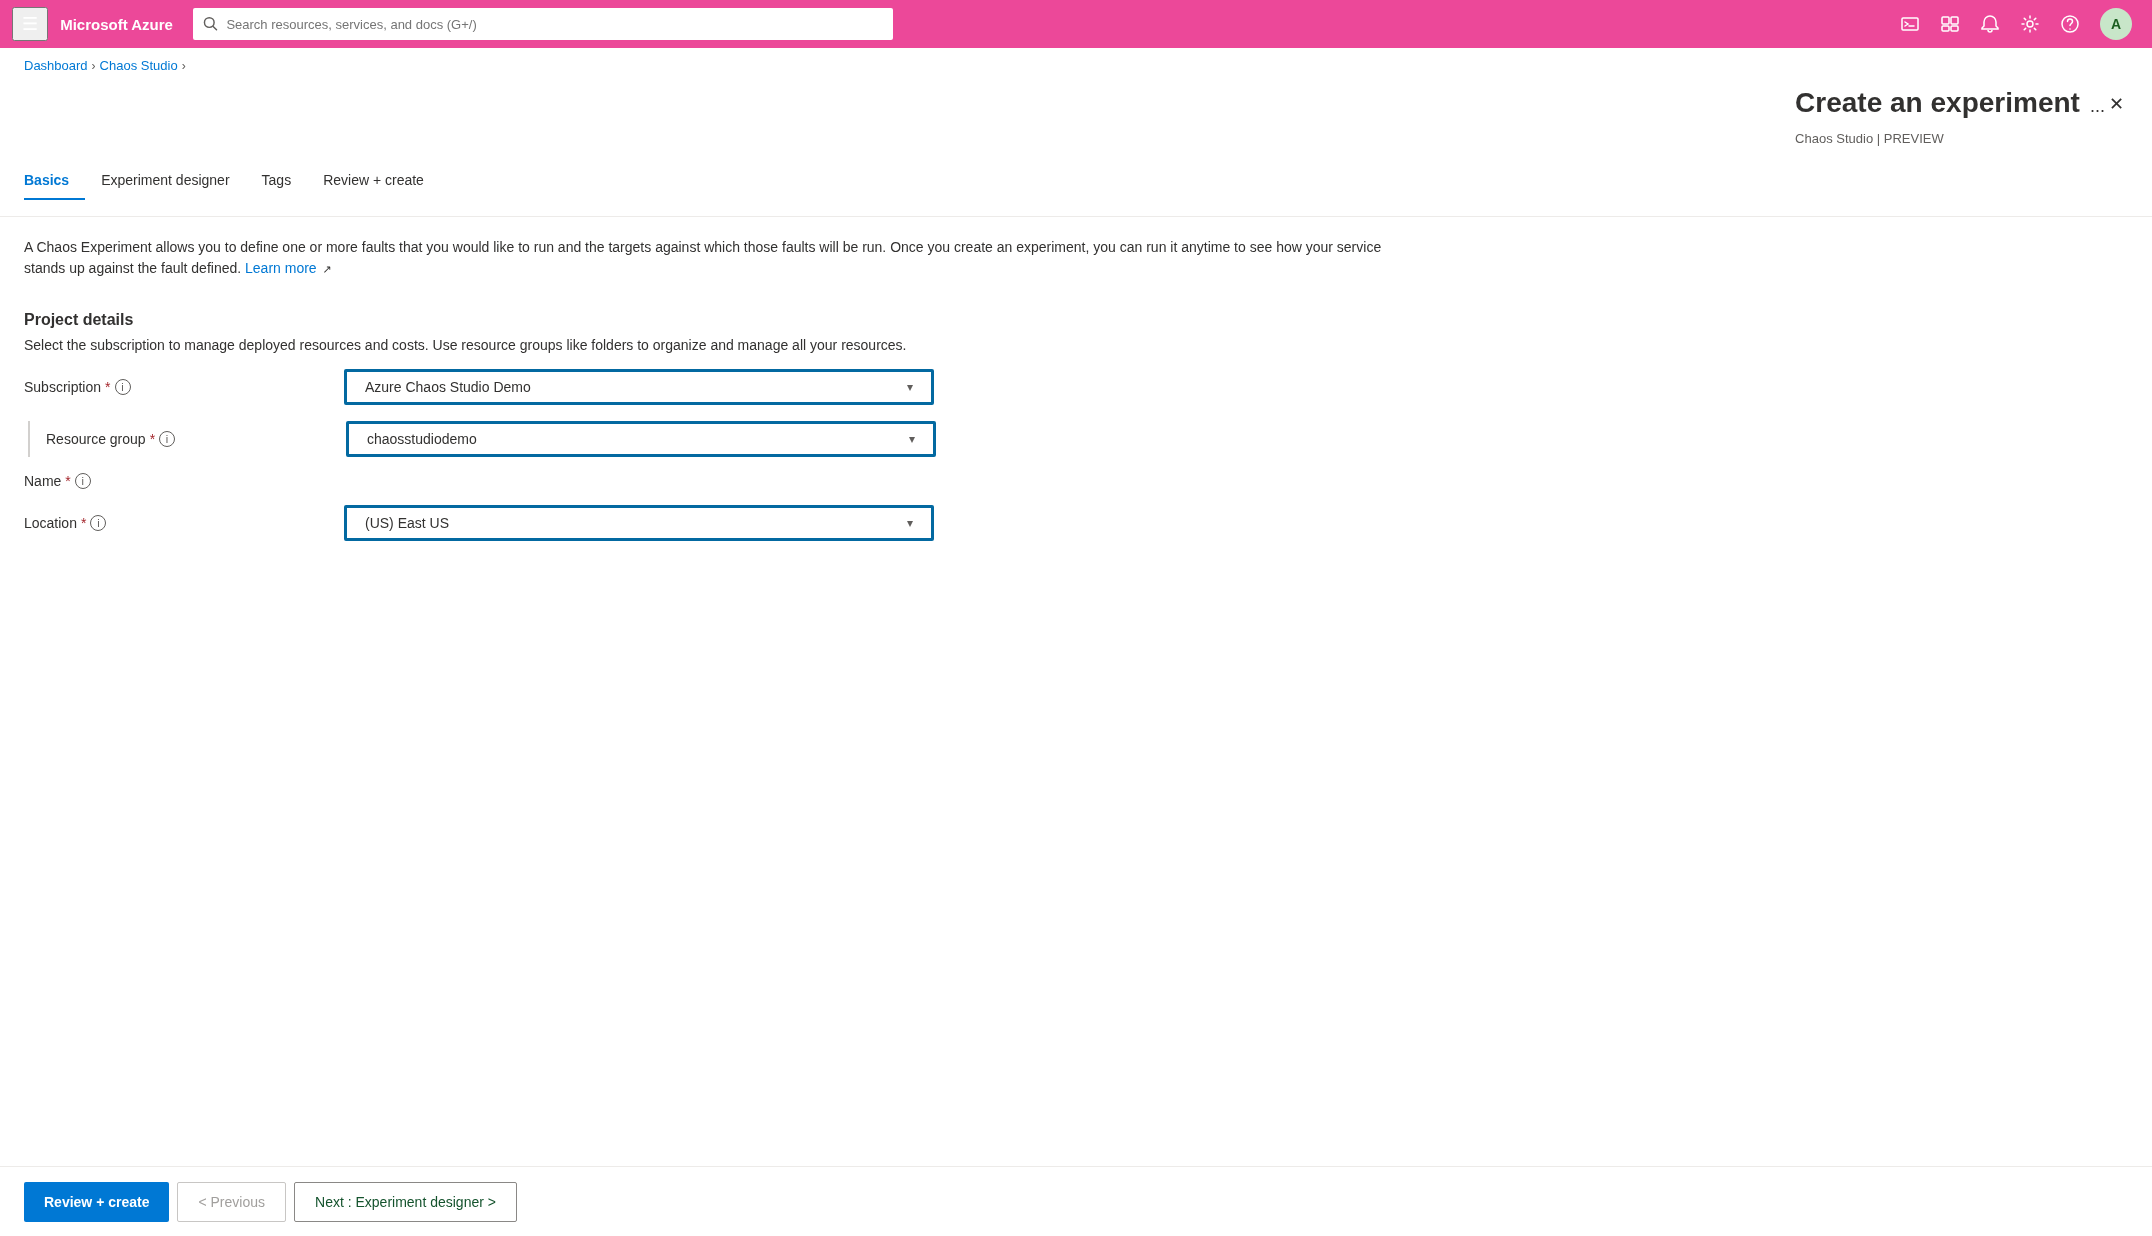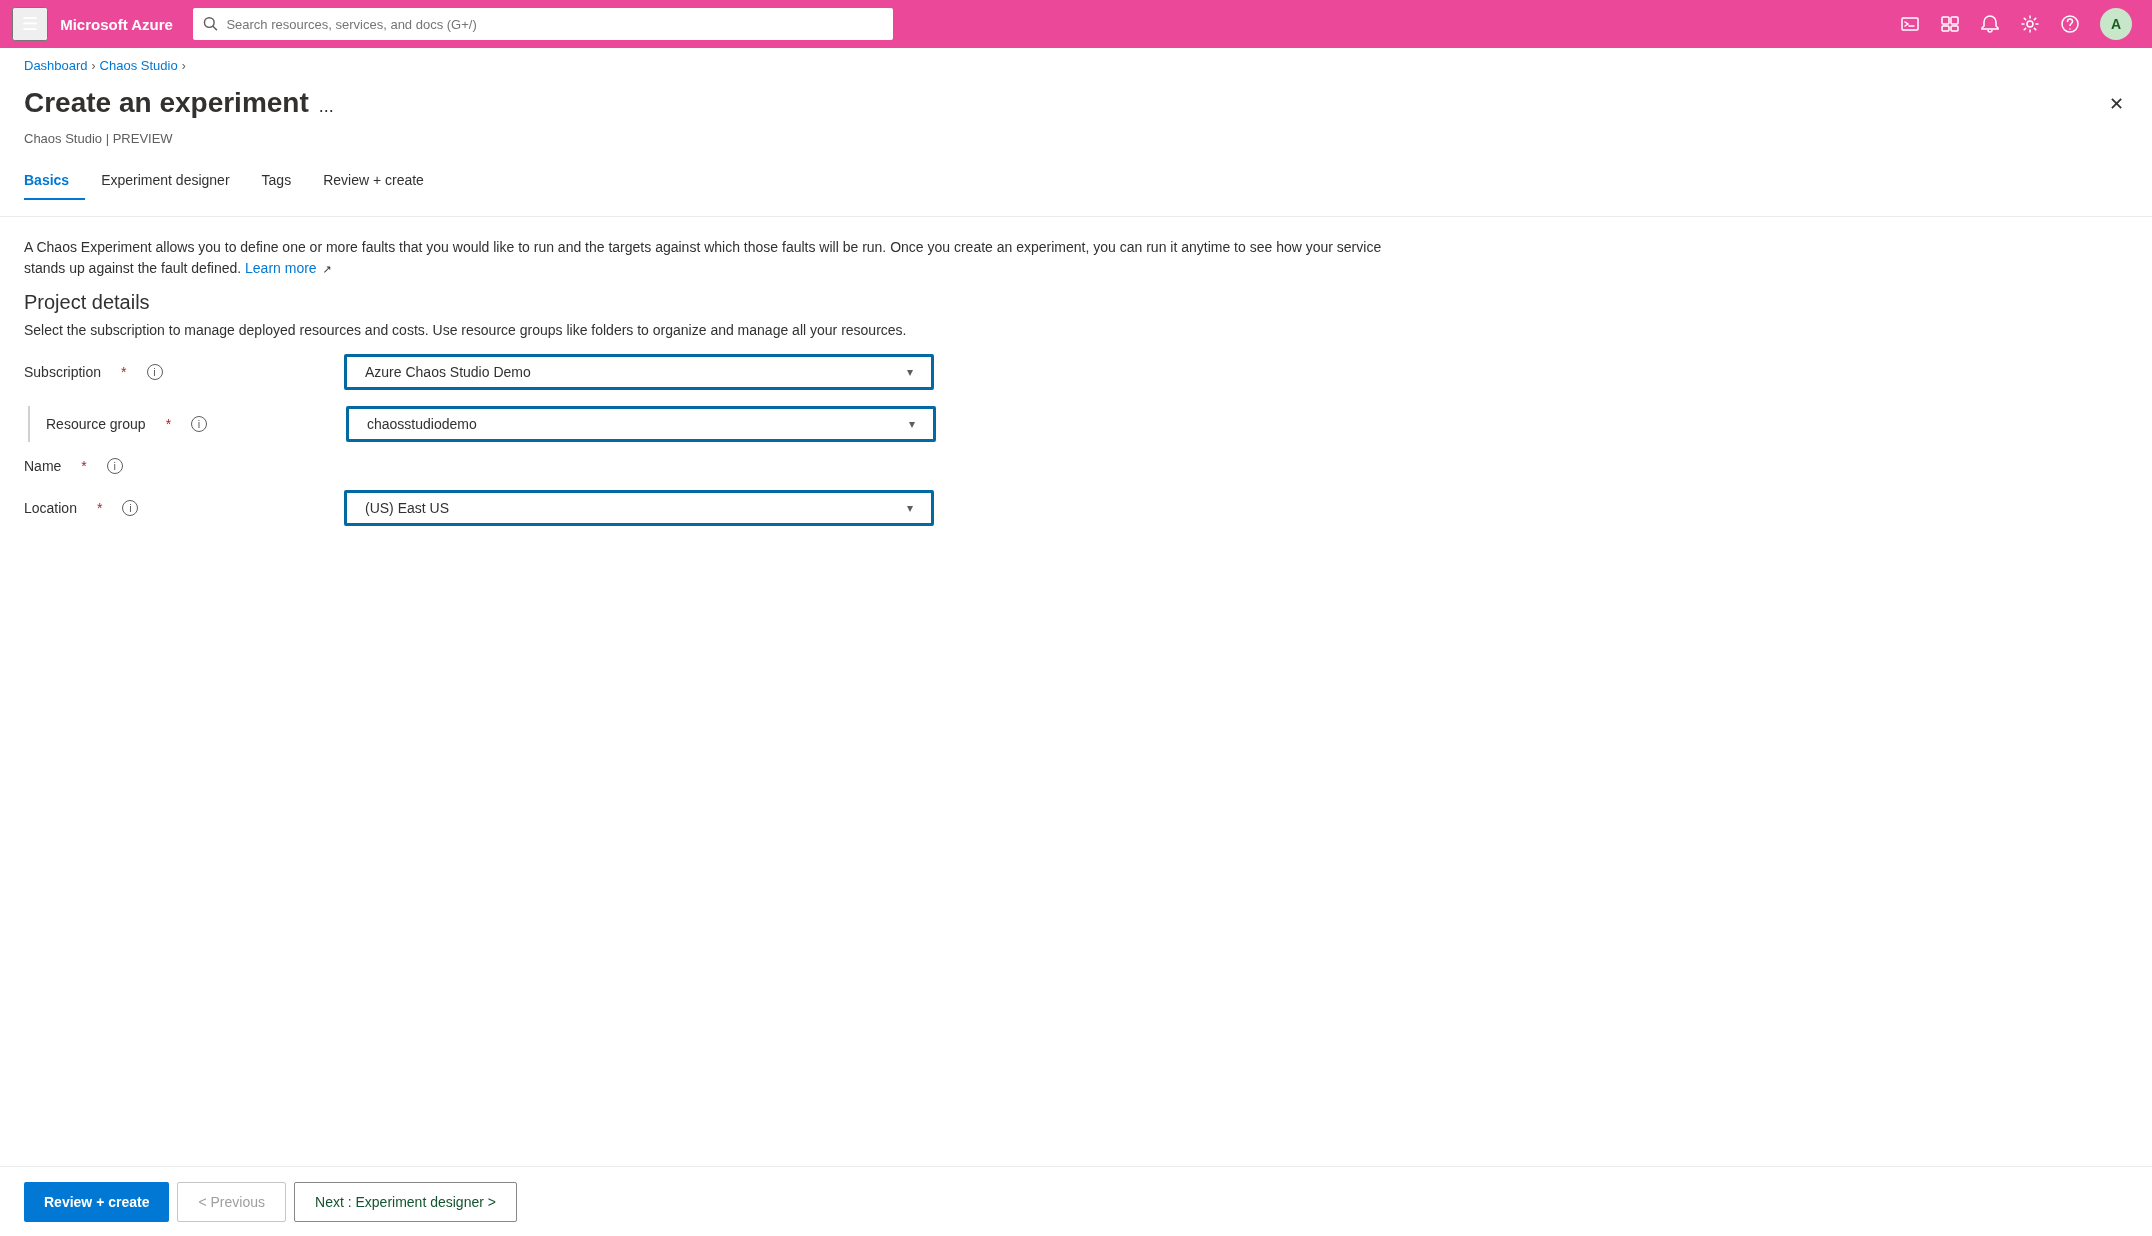--- a/index.html
+++ b/index.html
@@ -86,21 +86,21 @@
       font-size: 13px;
     }
     .breadcrumb a { color: #0078d4; text-decoration: none; }
     .breadcrumb-sep { color: #605e5c; font-size: 12px; }
 
     
     .page-header {
       padding: 4px 24px 0 24px;
       display: flex;
       align-items: flex-start;
-      justify-content: space-between;
+      justify-content: flex-end;
     }
     .page-header-left { display: flex; align-items: flex-start; gap: 10px; }
     .page-title { font-size: 28px; font-weight: 600; color: #323130; }
     .page-subtitle { font-size: 13px; color: #605e5c; margin-top: 12px; }
     .page-header-dots { font-size: 18px; color: #323130; cursor: pointer; margin-top: 6px; }
     .close-btn { font-size: 18px; color: #323130; cursor: pointer; background: none; border: none; padding: 4px; margin-top: 2px; }
 
     
     .tabs {
       padding: 16px 24px 16px 24px;
@@ -133,44 +133,44 @@
     .intro-text {
       font-size: 14px;
       color: #323130;
       line-height: 1.5;
       max-width: 1400px;
       margin-bottom: 0;
     }
     .intro-text a { color: #0078d4; text-decoration: none; }
 
     .section-title {
-      font-size: 20px;
-      font-weight: 400;
-      color: #323130;
-      margin: 12px 0 8px 0;
+      font-size: 16px;
+      font-weight: 700;
+      color: #323130;
+      margin: 32px 0 8px 0;
     }
     .section-desc {
       font-size: 14px;
       color: #323130;
       margin-bottom: 16px;
     }
 
     .form-row {
       display: flex;
       align-items: center;
       margin-bottom: 16px;
       gap: 0;
     }
     .form-label {
       min-width: 320px;
       font-size: 14px;
       color: #323130;
       display: flex;
       align-items: center;
-      gap: 20px;
+      gap: 4px;
     }
     .required { color: #a4262c; }
     .info-icon {
       width: 16px;
       height: 16px;
       border-radius: 50%;
       border: 1px solid #605e5c;
       display: inline-flex;
       align-items: center;
       justify-content: center;

